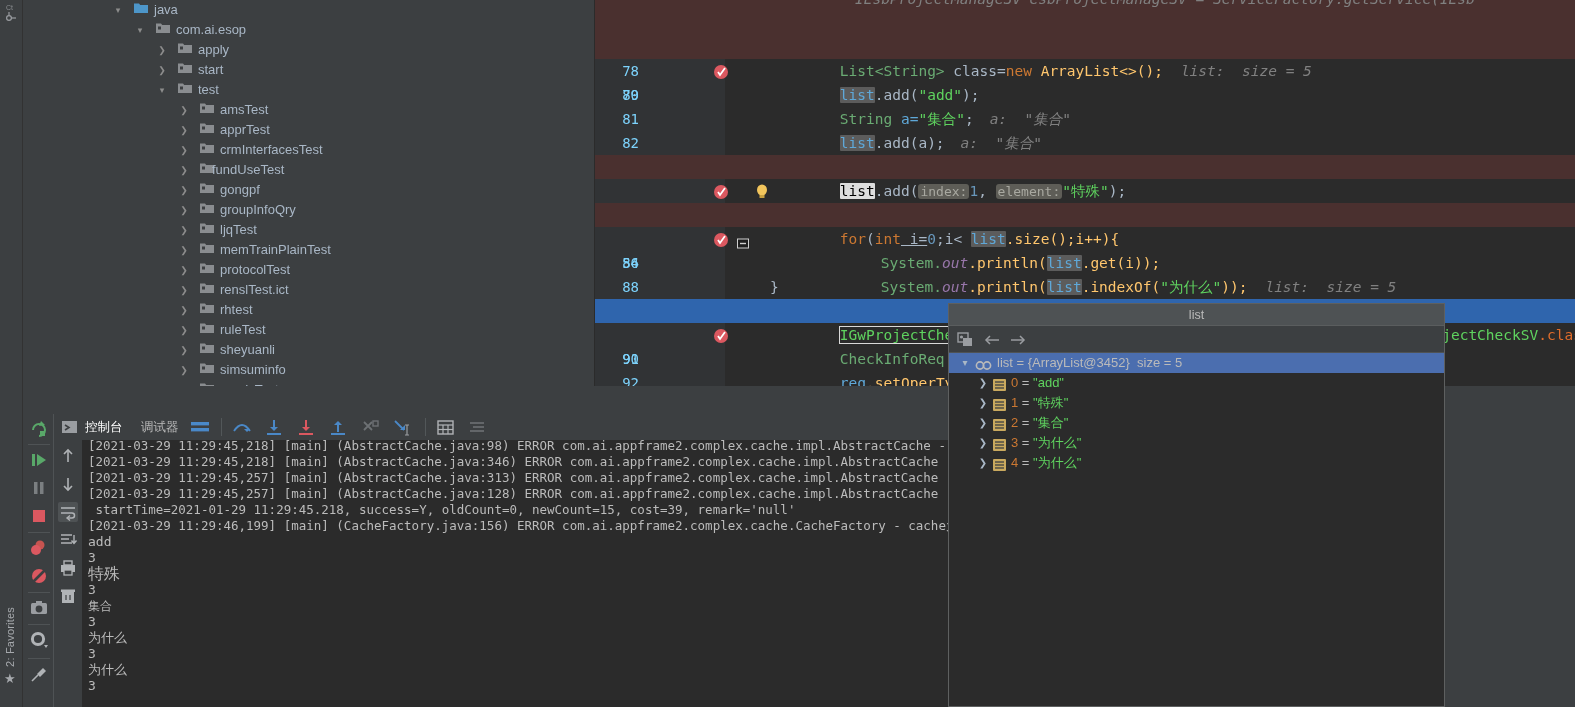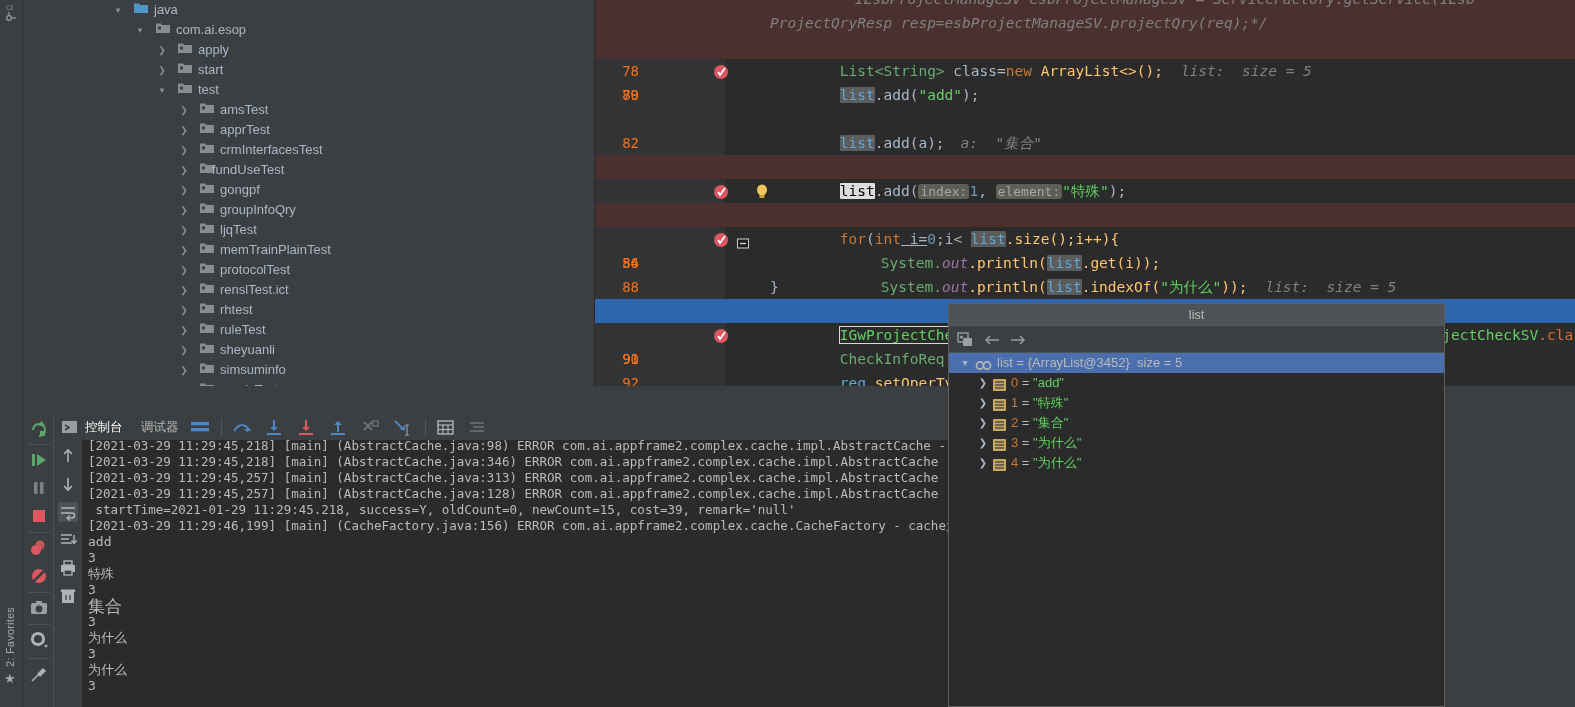--- a/index.html
+++ b/index.html
@@ -55,21 +55,21 @@
   .gutter {
     position: absolute; left: 0; top: 0; width: 130px; height: 386px;
     background: #313335;
   }
   .eline {
     position: absolute; left: 0; width: 980px; height: 24px; line-height: 24px;
     white-space: pre;
   }
   .lnum {
     position: absolute; left: 0; width: 44px; text-align: right;
-    color: #f97316; font-size: 14px; font-family: "DejaVu Sans Mono", monospace;
+    color: #7dd3fc; font-size: 14px; font-family: "DejaVu Sans Mono", monospace;
   }
   .gutter-icon { position: absolute; left: 48px; top: 4px; width: 16px; height: 16px; }
   .fold-icon  { position: absolute; left: 72px; top: 6px; width: 12px; height: 12px; }
   .bulb       { position: absolute; left: 90px; top: 4px; width: 14px; height: 16px; }
   .code {
     position: absolute; left: 130px; top: 0; white-space: pre;
     font-family: "DejaVu Sans Mono", "Liberation Mono", monospace;
   }
 
   
@@ -393,21 +393,20 @@
         <svg width="16" height="16">
             <circle cx="8" cy="8" r="7" fill="none" stroke="#d0d0d0" stroke-width="2"></circle>
             <line x1="3" y1="13" x2="13" y2="3" stroke="#d0d0d0" stroke-width="2"></line>
           </svg>
       </span>
       <span class="fold-icon">
         <svg width="12" height="12">
             <path d="M1 11 L1 5 L6 1 L11 5 L11 11 Z" fill="#1f1f1f" stroke="#cfcfcf" stroke-width="1"></path>
           </svg>
       </span>
-      <span class="code c-com" style="left:175px">ProjectQryResp resp=esbProjectManageSV.projectQry(req);*/</span>
     </div>
 
     <div class="eline" style="top:35px">
       <div class="bg-bp"></div><div class="bg-bp-g"></div>
       <span class="lnum">79</span>
       <span class="gutter-icon">
         <svg width="16" height="16">
             <circle cx="8" cy="8" r="7" fill="#db5860"></circle>
             <path d="M5 8 L7 11 L12 4" stroke="#ffffff" stroke-width="1.8" fill="none"></path>
           </svg>
@@ -417,20 +416,26 @@
       </span>
     </div>
 
     <div class="eline" style="top:59px">
       <span class="lnum">80</span>
       <span class="code" style="left:175px">
         <span class="c-id hl-ident">list</span><span class="c-var">.add(</span><span class="c-strg">"add"</span><span class="c-var">);</span>
       </span>
     </div>
 
+    <div class="eline" style="top:83px">
+      <span class="lnum">81</span>
+      <span class="code" style="left:175px">
+        <span class="c-cls">String</span><span class="c-id"> a=</span><span class="c-strg">"集合"</span><span class="c-var">;</span><span class="c-hint" style="margin-left:16px">a:  "集合"</span>
+      </span>
+    </div>
 
     <div class="eline" style="top:107px">
       <span class="lnum">82</span>
       <span class="code" style="left:175px">
         <span class="c-id hl-ident">list</span><span class="c-var">.add(a);</span><span class="c-hint" style="margin-left:16px">a:  "集合"</span>
       </span>
     </div>
 
     <div class="eline" style="top:131px">
       <span class="lnum">83</span>
@@ -738,23 +743,23 @@
       <div class="cons-divider"></div>
       <div id="console-lines">
           <div class="cline log-err" style="top: -2px;">[2021-03-29 11:29:45,218] [main] (AbstractCache.java:98) ERROR com.ai.appframe2.complex.cache.impl.AbstractCache - 没有加载,ysSceneOperCacheIm</div>
           <div class="cline log-err" style="top: 14px;">[2021-03-29 11:29:45,218] [main] (AbstractCache.java:346) ERROR com.ai.appframe2.complex.cache.impl.AbstractCache - Load da  cache.ecrmcache.ca</div>
           <div class="cline log-err" style="top: 30px;">[2021-03-29 11:29:45,257] [main] (AbstractCache.java:313) ERROR com.ai.appframe2.complex.cache.impl.AbstractCache - load ca  he.ecrmcache.cache</div>
           <div class="cline log-err" style="top: 46px;">[2021-03-29 11:29:45,257] [main] (AbstractCache.java:128) ERROR com.ai.appframe2.complex.cache.impl.AbstractCache - refresh</div>
           <div class="cline log-err" style="top: 62px;"> startTime=2021-01-29 11:29:45.218, success=Y, oldCount=0, newCount=15, cost=39, remark='null'</div>
           <div class="cline log-err" style="top: 78px;">[2021-03-29 11:29:46,199] [main] (CacheFactory.java:156) ERROR com.ai.appframe2.complex.cache.CacheFactory - cache为只读模式</div>
           <div class="cline out-txt" style="top: 94px; font-size: 13px;">add</div>
           <div class="cline out-txt" style="top: 110px; font-size: 13px;">3</div>
-          <div class="cline out-txt" style="top: 126px; font-size: 13px;">特殊</div>
+          <div class="cline out-txt" style="top: 126px; font-size: 16px;">特殊</div>
           <div class="cline out-txt" style="top: 142px; font-size: 13px;">3</div>
-          <div class="cline out-txt" style="top: 158px; font-size: 17px;">集合</div>
+          <div class="cline out-txt" style="top: 158px; font-size: 12px;">集合</div>
           <div class="cline out-txt" style="top: 174px; font-size: 13px;">3</div>
           <div class="cline out-txt" style="top: 190px; font-size: 13px;">为什么</div>
           <div class="cline out-txt" style="top: 206px; font-size: 13px;">3</div>
           <div class="cline out-txt" style="top: 222px; font-size: 13px;">为什么</div>
           <div class="cline out-txt" style="top: 238px; font-size: 13px;">3</div>
         </div>
     </div>
   </div>
 
   <div class="popup">

